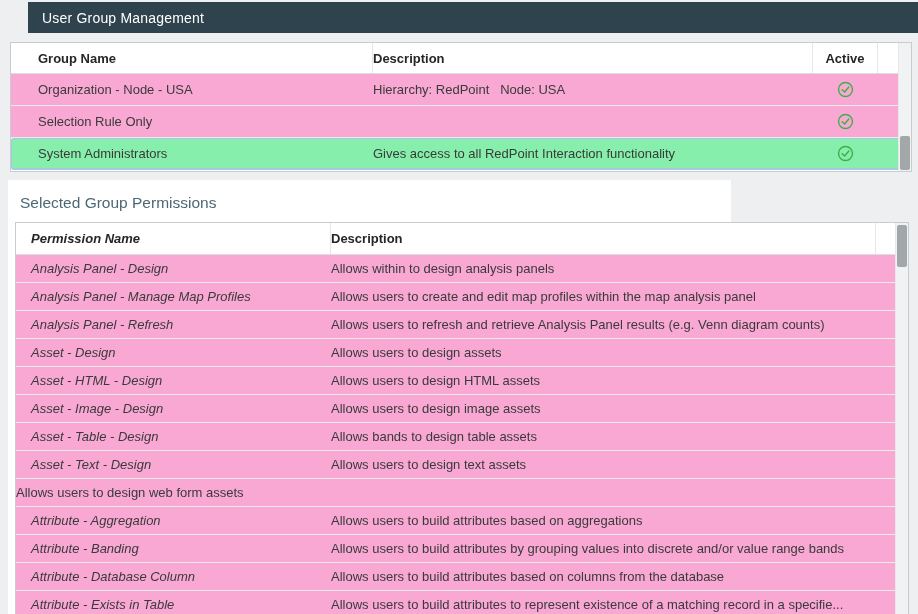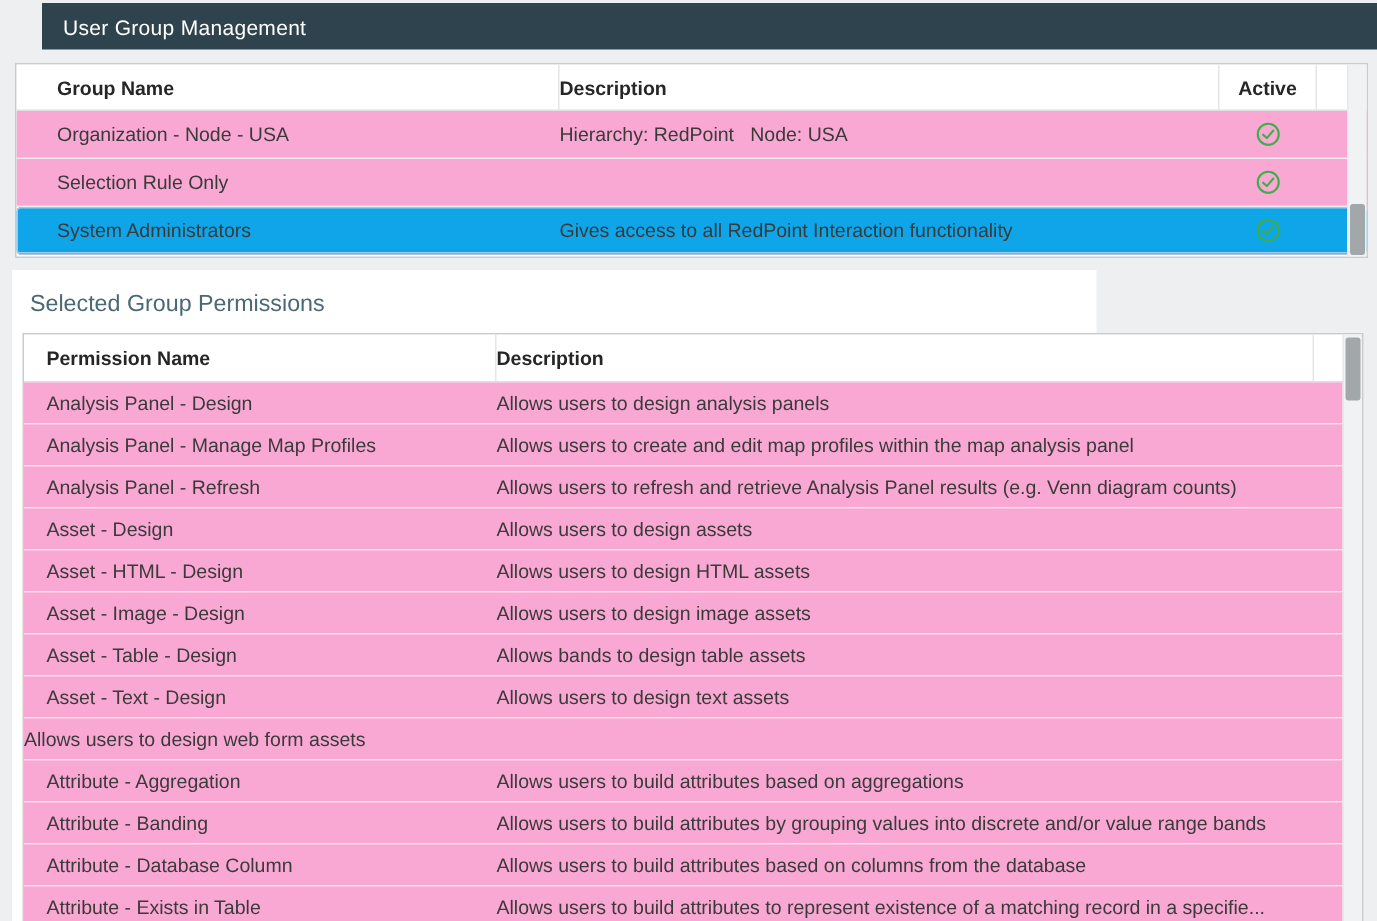--- a/index.html
+++ b/index.html
@@ -35,21 +35,21 @@
   .groups-table { left:10px; top:42px; width:902px; height:130px; }
   .groups-table .thead { height:31px; }
   .groups-table .trow  { height:32px; }
   .g-name   { width:362px; padding-left:27px; }
   .g-desc   { flex:1; }
   .g-active { width:65px; text-align:center; display:flex; align-items:center; justify-content:center; }
   .g-pad    { width:33px; }
   .thead .g-name, .thead .g-desc, .thead .g-active { border-right:1px solid #e4e6e7; height:100%; display:flex; align-items:center; }
   .thead .g-active { justify-content:center; }
   .trow.selected {
-    background:#0ea5e9;
+    background:#86efac;
     box-shadow: inset 0 0 0 1px #a9c7e4;
     border-radius:3px;
     border-bottom:1px solid #a9c7e4;
   }
 
   
   .vscroll {
     position:absolute; right:0; top:0; bottom:0; width:13px;
     background:#f1f2f3; border-left:1px solid #e6e8e9;
   }
@@ -64,21 +64,21 @@
   }
   .section-heading {
     position:absolute; left:12px; top:14px;
     font-size:15.5px; color:#4b6875;
   }
 
   
   .perm-table { left:7px; top:42px; width:894px; height:420px; }
   .perm-table .thead { height:32px; }
   .perm-table .trow  { height:28px; }
-  .p-name { width:315px; padding-left:15px; }
+  .p-name { width:315px; padding-left:15px;font-style:italic; }
   .p-desc { flex:1; }
   .p-pad  { width:32px; }
   .thead .p-name, .thead .p-desc { border-right:1px solid #e4e6e7; height:100%; display:flex; align-items:center; }
 
   
   .check { display:inline-flex; width:17px; height:17px; }
 </style>
 </head>
 <body>
 
@@ -145,21 +145,21 @@
   <div class="section-heading">Selected Group Permissions</div>
   <div class="panel-table perm-table">
     <div class="thead">
       <div class="cell p-name">Permission Name</div>
       <div class="cell p-desc">Description</div>
       <div class="cell p-pad"></div>
     </div>
     <div id="perm-body">
   <div class="trow">
     <div class="cell p-name">Analysis Panel - Design</div>
-    <div class="cell p-desc">Allows users to design analysis panels</div>
+    <div class="cell p-desc">Allows within to design analysis panels</div>
     <div class="cell p-pad"></div>
   </div>
 
   <div class="trow">
     <div class="cell p-name">Analysis Panel - Manage Map Profiles</div>
     <div class="cell p-desc">Allows users to create and edit map profiles within the map analysis panel</div>
     <div class="cell p-pad"></div>
   </div>
 
   <div class="trow">

